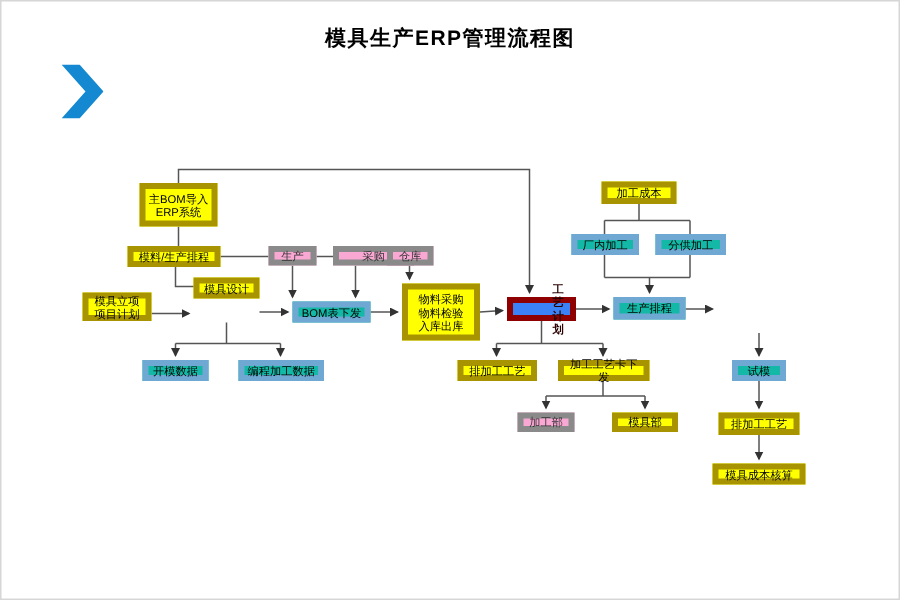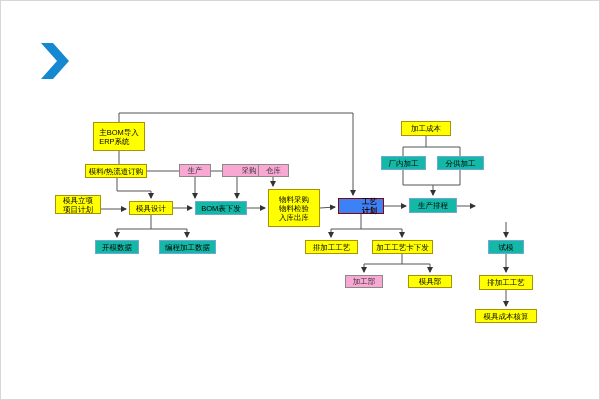--- a/index.html
+++ b/index.html
@@ -10,39 +10,40 @@
   }
   .title{
     position:absolute;top:16px;left:0;width:100%;margin:0;
     text-align:center;font-size:14px;font-weight:bold;color:#000;
     letter-spacing:1px;
   }
   .chevron{position:absolute;left:40px;top:42px;width:28px;height:36px;}
   .lines{position:absolute;left:0;top:0;width:600px;height:400px;}
   .node{
     position:absolute;display:flex;align-items:center;justify-content:center;
-    font-size:7.5px;line-height:1.2;white-space:pre-line;
-    box-sizing:border-box;border:1px solid #b91c1c;color:#000;padding:1px;
+    text-align:center;font-size:7.5px;line-height:1.2;white-space:pre-line;
+    box-sizing:border-box;border:4px solid #b91c1c;color:#000;padding:1px;
   }
   .yellow{background:#ffff00;border-color:#a89400;}
   .blue{background:#14b8a6;border-color:#6fa8d2;}
   .red{background:#3b82f6;border-color:#8f0000;color:#2a0000;font-weight:bold;padding-left:23px;}
   .white{background:#f9a8d4;border-color:#8a8a8a;color:#333;}
 </style>
 </head>
 <body>
 
 <div class="canvas">
 
   <div class="chevron">
     <svg width="28" height="36" viewBox="0 0 28 36" xmlns="http://www.w3.org/2000/svg">
       <polygon points="0,0 12,0 28,18 12,36 0,36 16,18" fill="#1488d0"></polygon>
     </svg>
   </div>
 
+  <h1 class="title">模具生产ERP管理流程图</h1>
 
   <svg class="lines" width="600" height="400" viewBox="0 0 600 400" xmlns="http://www.w3.org/2000/svg">
     <defs>
       <marker id="arr" markerWidth="7" markerHeight="7" refX="5" refY="3" orient="auto">
         <path d="M0,0 L6,3 L0,6 Z" fill="#333"></path>
       </marker>
     </defs>
     <g stroke="#555" stroke-width="1" fill="none">
 
       <line x1="100" y1="208" x2="125" y2="208" marker-end="url(#arr)"></line>
@@ -87,27 +88,27 @@
 
       <line x1="150" y1="214" x2="150" y2="228"></line>
       <line x1="116" y1="228" x2="186" y2="228"></line>
       <line x1="116" y1="228" x2="116" y2="236" marker-end="url(#arr)"></line>
       <line x1="186" y1="228" x2="186" y2="236" marker-end="url(#arr)"></line>
     </g>
   </svg>
 
   <div class="node yellow" style="left:92px;top:121px;width:52px;height:29px">主BOM导入
 ERP系统</div>
-  <div class="node yellow" style="left:84px;top:163px;width:62px;height:14px">模料/热流道订购</div>
+  <div class="node yellow" style="left:84px;top:163px;width:62px;height:14px">模料/生产排程</div>
   <div class="node white" style="left:178px;top:163px;width:32px;height:13px">生产</div>
   <div class="node white" style="left:221px;top:163px;width:54px;height:13px">采购</div>
   <div class="node white" style="left:257px;top:163px;width:31px;height:13px">仓库</div>
   <div class="node yellow" style="left:54px;top:194px;width:46px;height:19px">模具立项
 项目计划</div>
-  <div class="node yellow" style="left:128px;top:200px;width:44px;height:14px">模具设计</div>
+  <div class="node yellow" style="left:128px;top:184px;width:44px;height:14px">模具设计</div>
   <div class="node blue" style="left:194px;top:200px;width:52px;height:14px">BOM表下发</div>
   <div class="node yellow" style="left:267px;top:188px;width:52px;height:38px">物料采购
 物料检验
 入库出库</div>
   <div class="node red" style="left:337px;top:197px;width:46px;height:16px">工艺计划</div>
   <div class="node blue" style="left:408px;top:197px;width:48px;height:15px">生产排程</div>
   <div class="node blue" style="left:487px;top:239px;width:36px;height:14px">试模</div>
   <div class="node yellow" style="left:478px;top:274px;width:54px;height:15px">排加工工艺</div>
   <div class="node yellow" style="left:474px;top:308px;width:62px;height:14px">模具成本核算</div>
   <div class="node yellow" style="left:400px;top:120px;width:50px;height:15px">加工成本</div>

